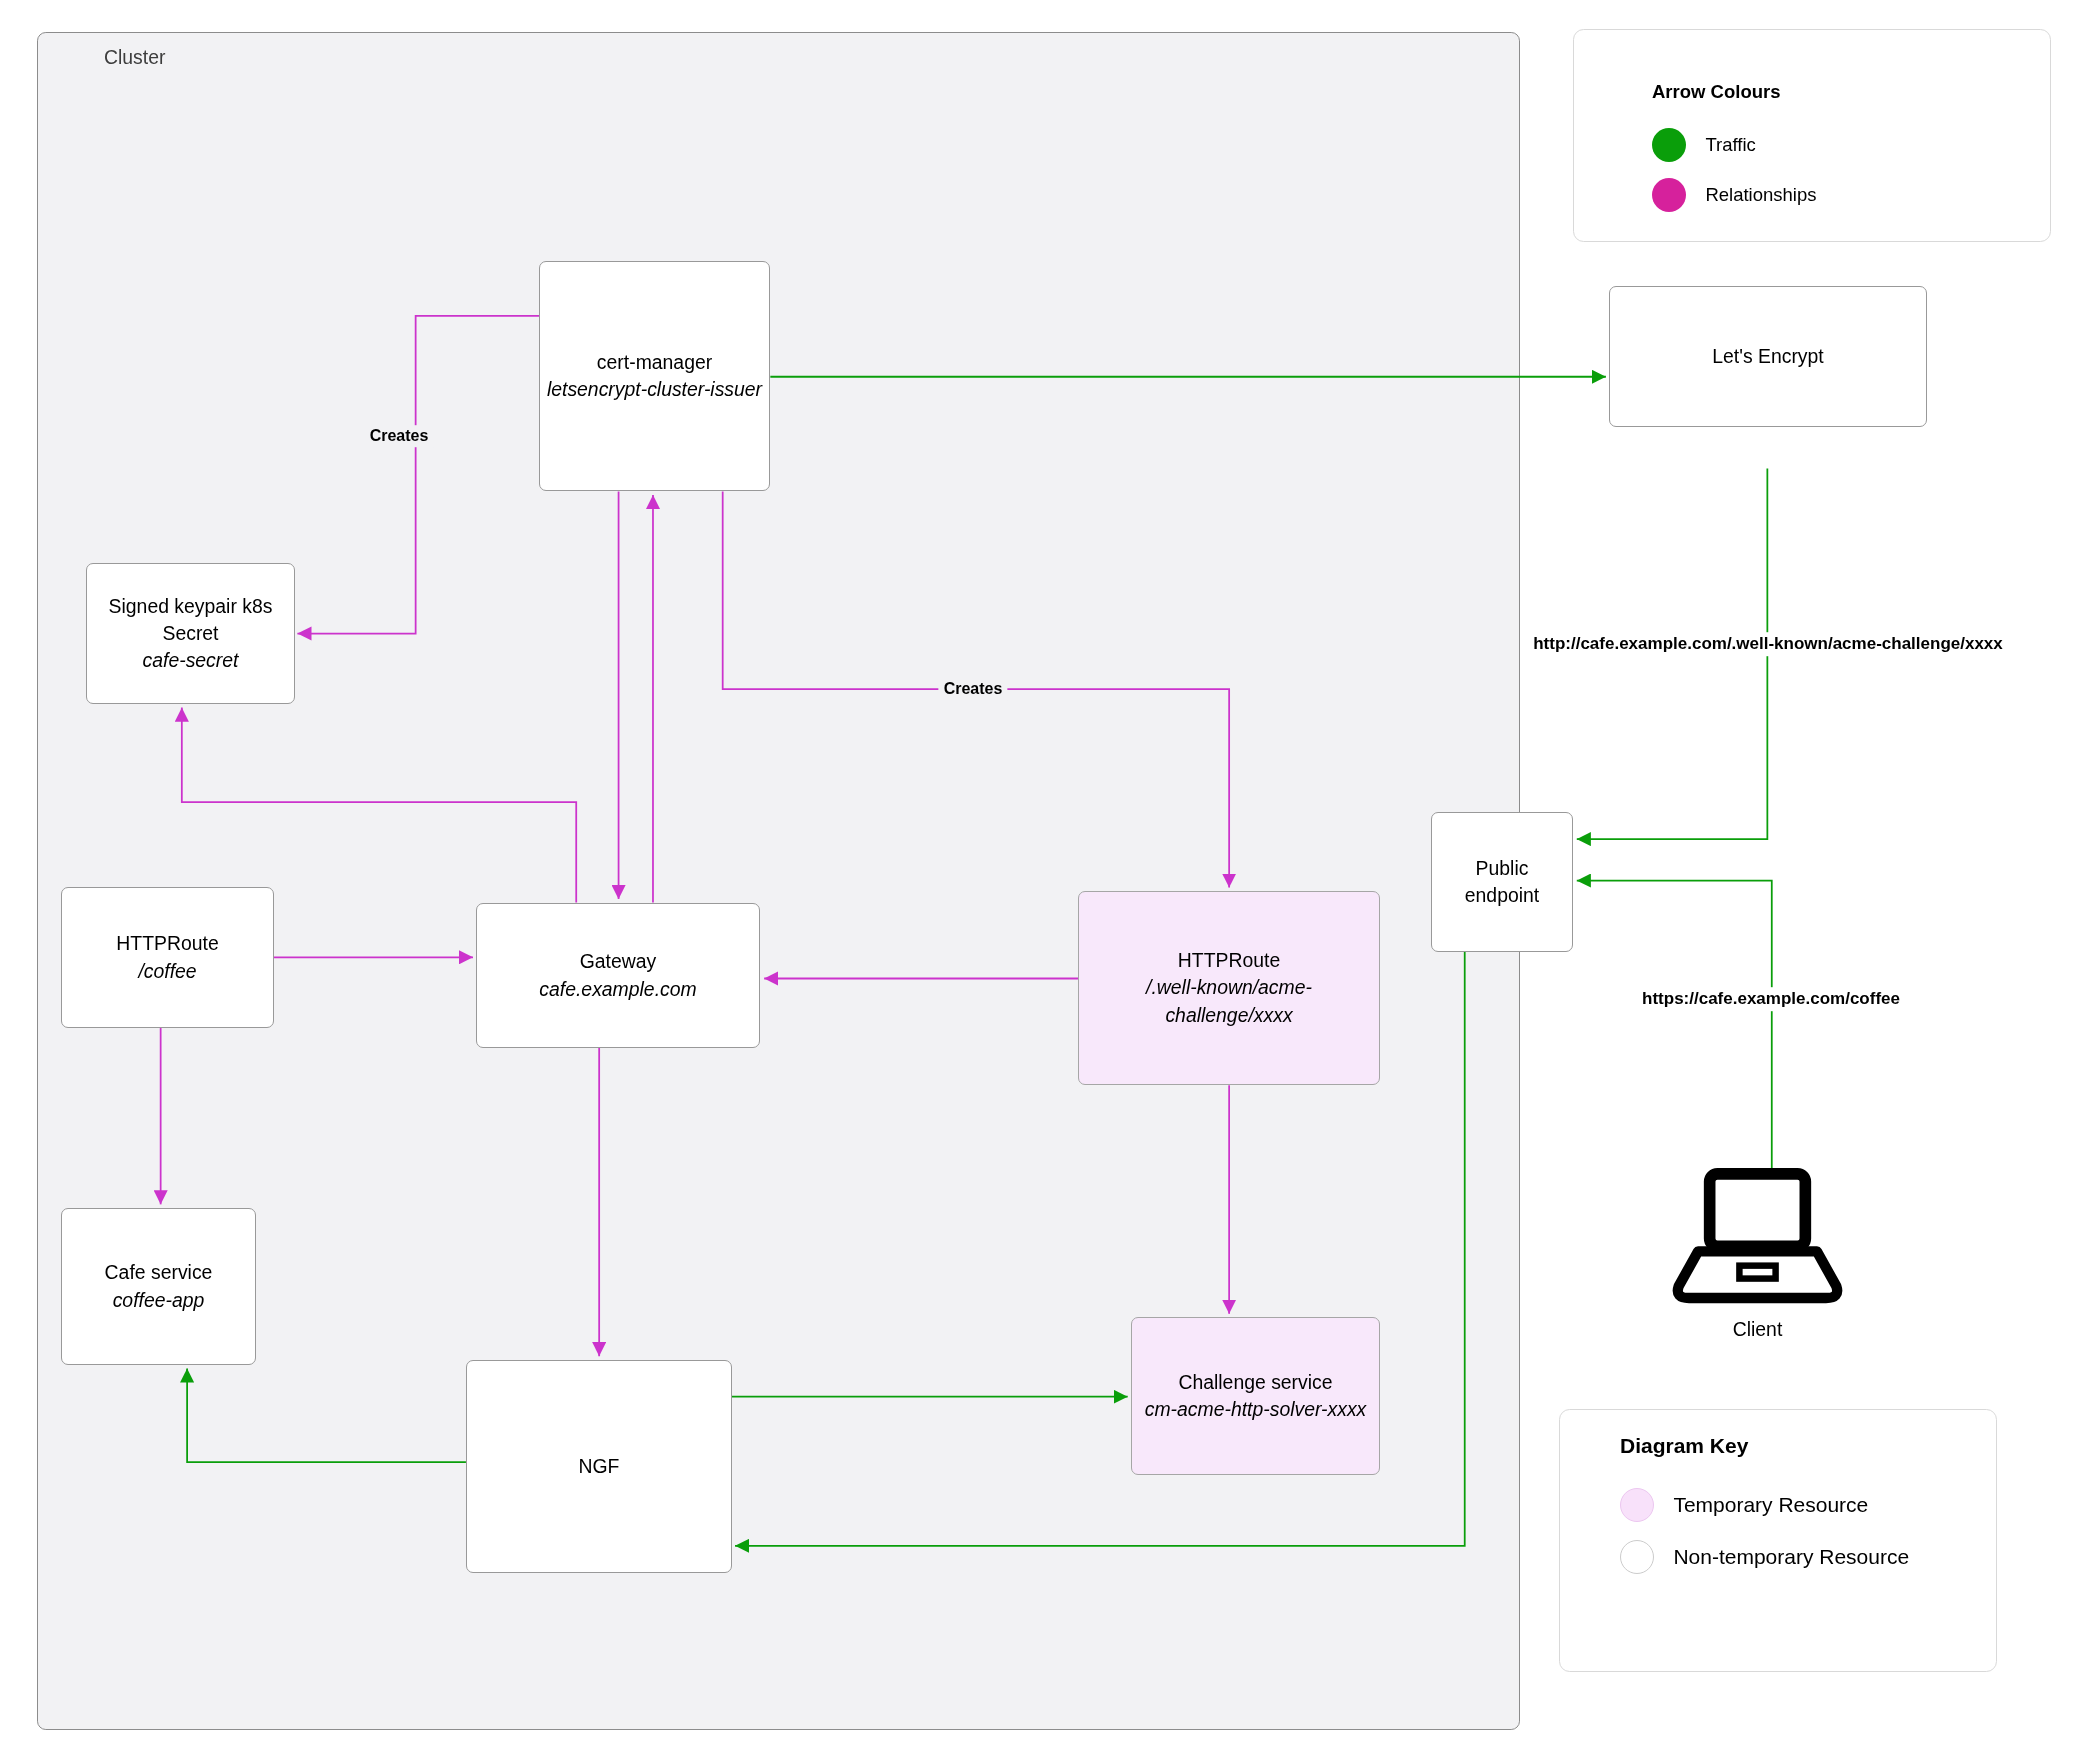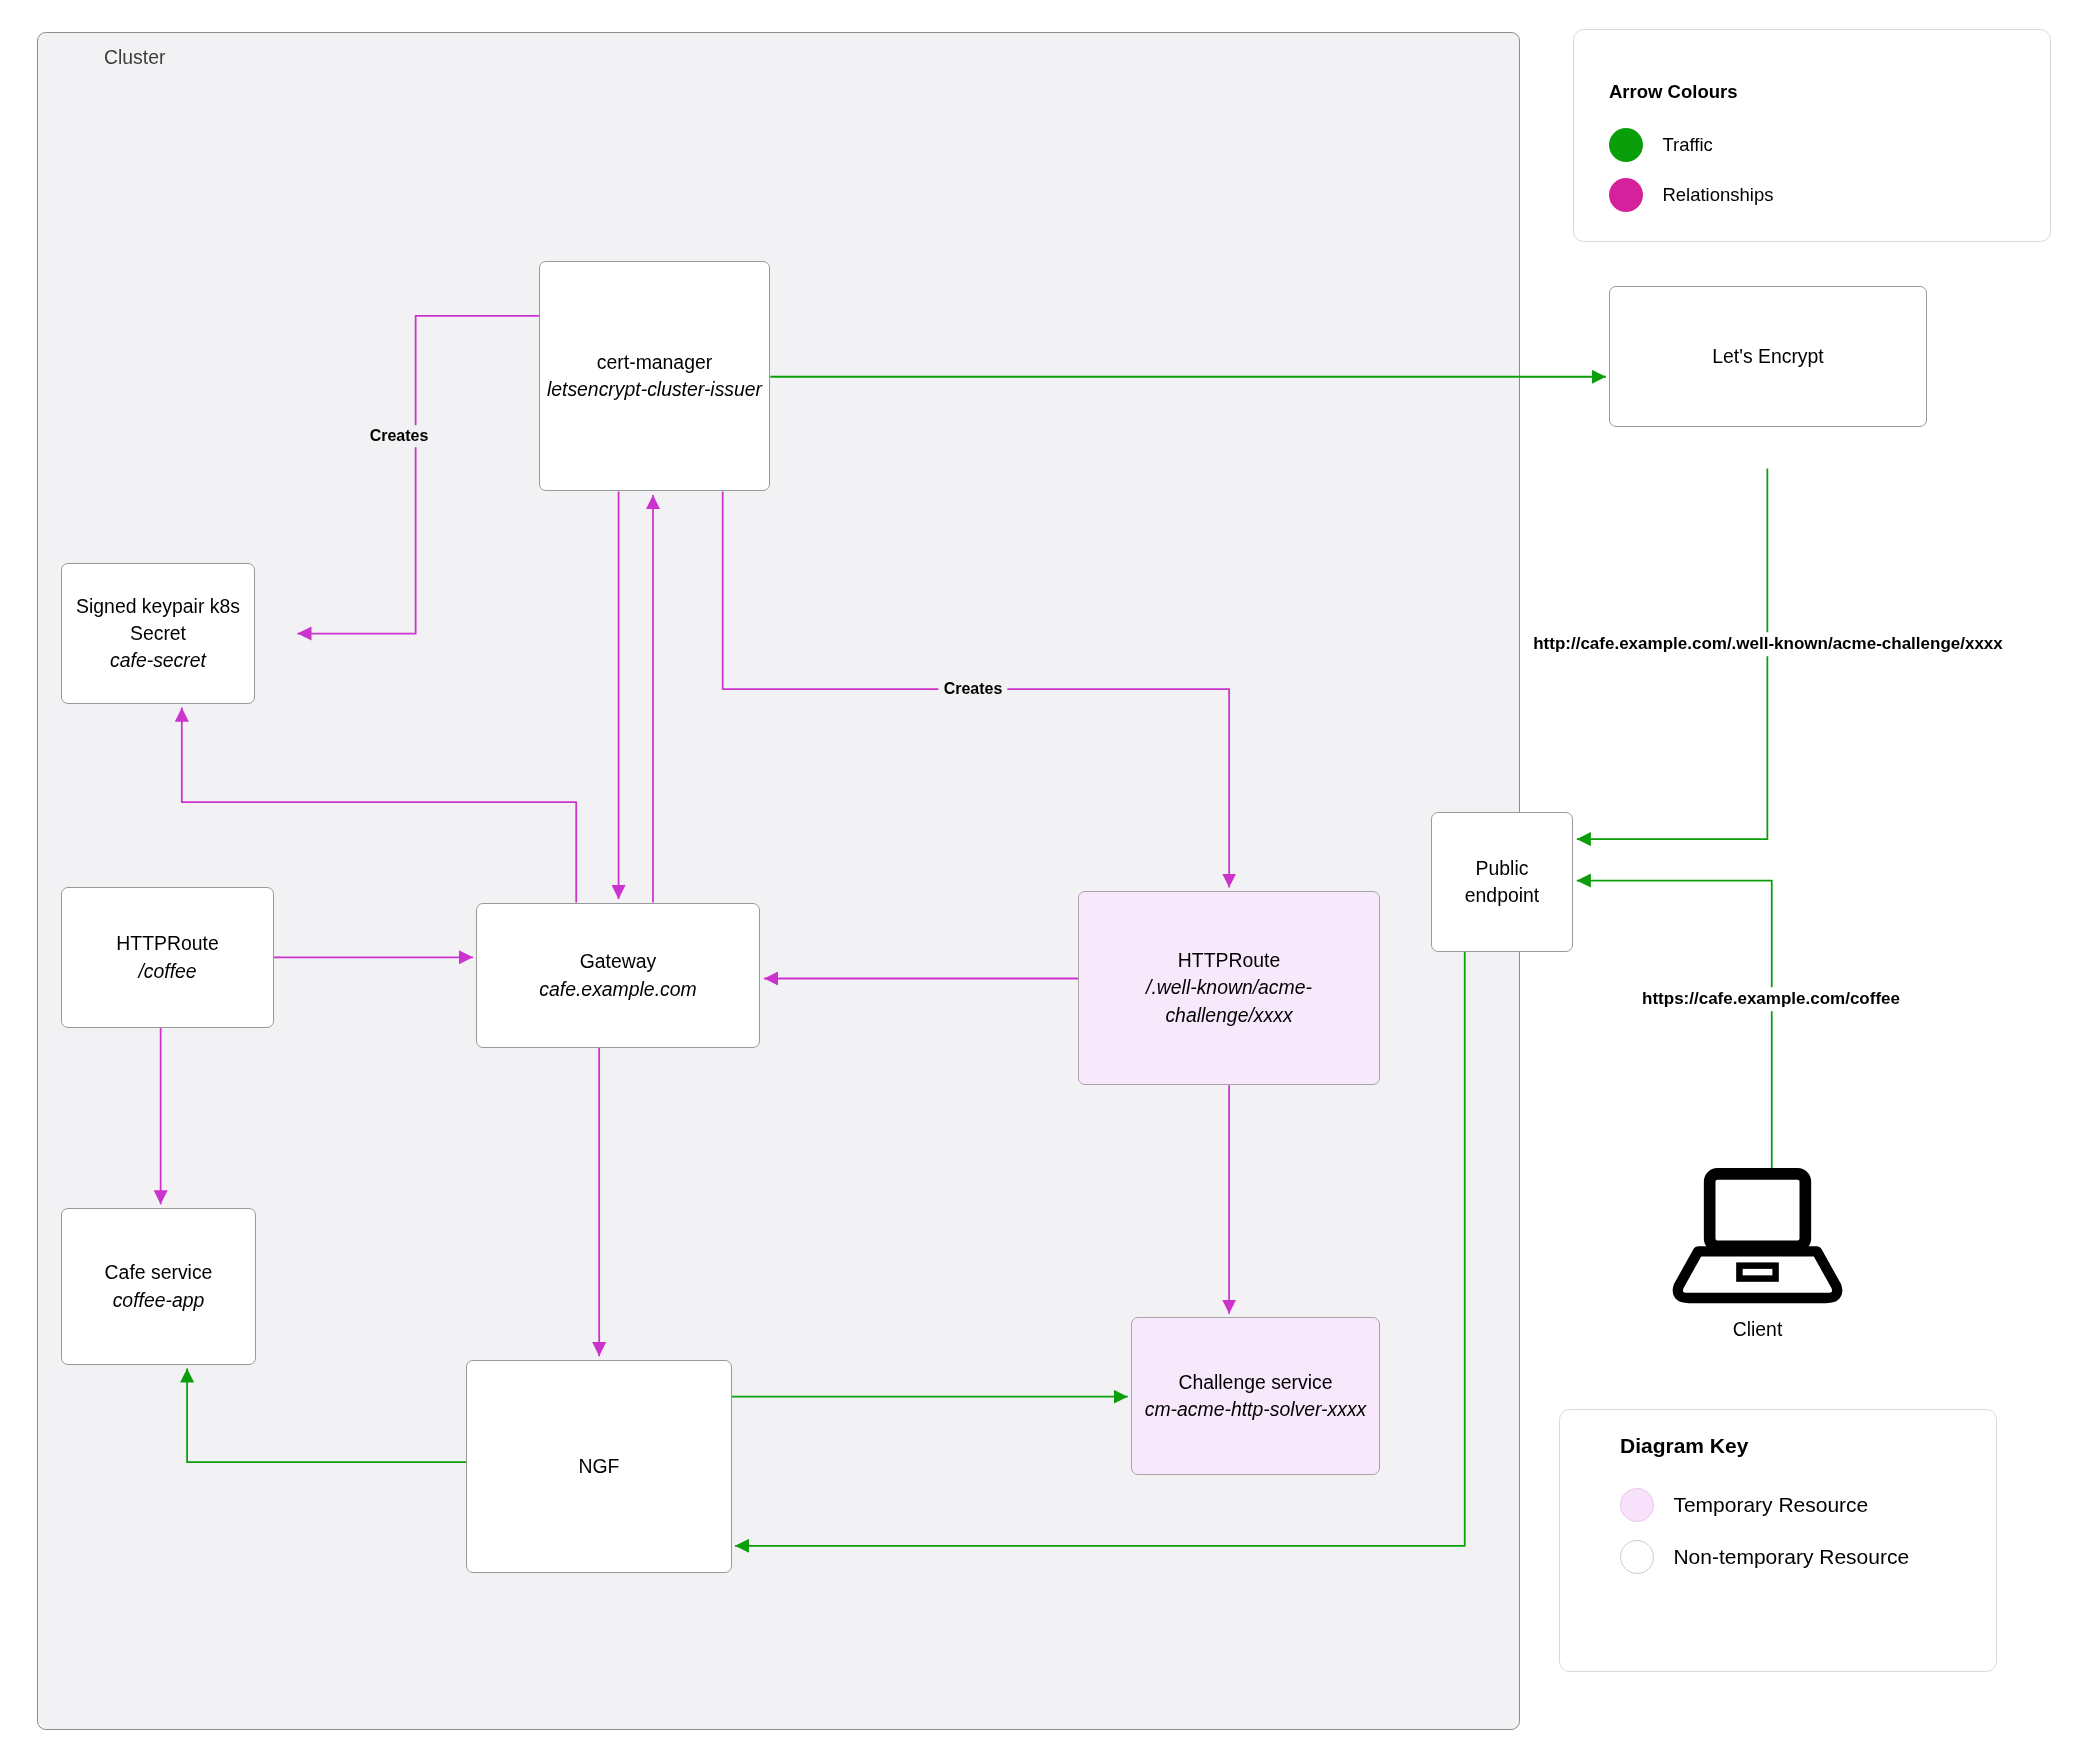--- a/index.html
+++ b/index.html
@@ -33,21 +33,21 @@
   .panel{position:absolute;background:#ffffff;border:1.8px solid #d9d9d9;border-radius:10.6px;
     box-sizing:border-box;z-index:3;}
   .panel-title{font-weight:bold;}
   .legend-row{display:flex;align-items:center;gap:19.4px;}
   .dot{width:34px;height:34px;border-radius:50%;flex:0 0 auto;}
   .dot-traffic{background:#0a9e0a;}
   .dot-rel{background:#d6219c;}
   .dot-temp{background:#f8e1fa;border:1.8px solid #ecc7f0;box-sizing:border-box;}
   .dot-nontemp{background:#ffffff;border:1.8px solid #cccccc;box-sizing:border-box;}
 
-  #arrow-colours{left:1573px;top:29px;width:478px;height:213px;padding:51px 0 0 35px;}
+  #arrow-colours{left:1573px;top:29px;width:478px;height:213px;padding:51px 0 0 78px;}
   #arrow-colours .panel-title{font-size:18.5px;margin-bottom:25px;}
   #arrow-colours .legend-row{margin-bottom:16px;font-size:18.5px;}
 
   #diagram-key{left:1559px;top:1409px;width:438px;height:263px;padding:24px 0 0 60px;}
   #diagram-key .panel-title{font-size:21px;margin-bottom:30px;}
   #diagram-key .legend-row{margin-bottom:17.6px;font-size:21px;}
 
   
   .client{position:absolute;left:1667px;top:1166px;width:181px;z-index:3;text-align:center;}
   .client-label{font-size:19.4px;margin-top:3.5px;}
@@ -87,21 +87,21 @@
     <polyline class="edge-g" points="1660,1079 1660,1752 833,1752" marker-end="url(#arr-g)"></polyline>
     <polyline class="edge-g" points="829,1583 1278,1583" marker-end="url(#arr-g)"></polyline>
     <polyline class="edge-g" points="528,1657 212,1657 212,1551" marker-end="url(#arr-g)"></polyline>
   </svg>
 
   <div class="node" style="left:539px;top:261px;width:231px;height:230px">
     <div>cert-manager</div>
     <div class="sub">letsencrypt-cluster-issuer</div>
   </div>
 
-  <div class="node" style="left:61px;top:563px;width:194px;height:141px">
+  <div class="node" style="left:86px;top:563px;width:209px;height:141px">
     <div>Signed keypair k8s Secret</div>
     <div class="sub">cafe-secret</div>
   </div>
 
   <div class="node" style="left:61px;top:887px;width:213px;height:141px">
     <div>HTTPRoute</div>
     <div class="sub">/coffee</div>
   </div>
 
   <div class="node" style="left:476px;top:903px;width:284px;height:145px">

